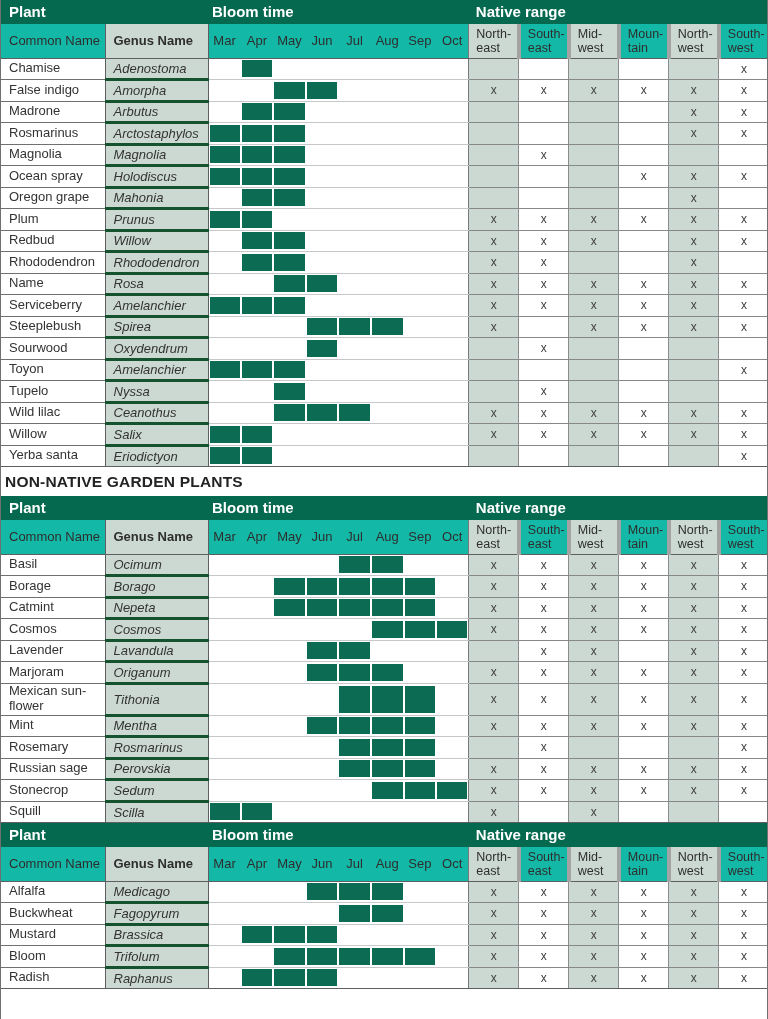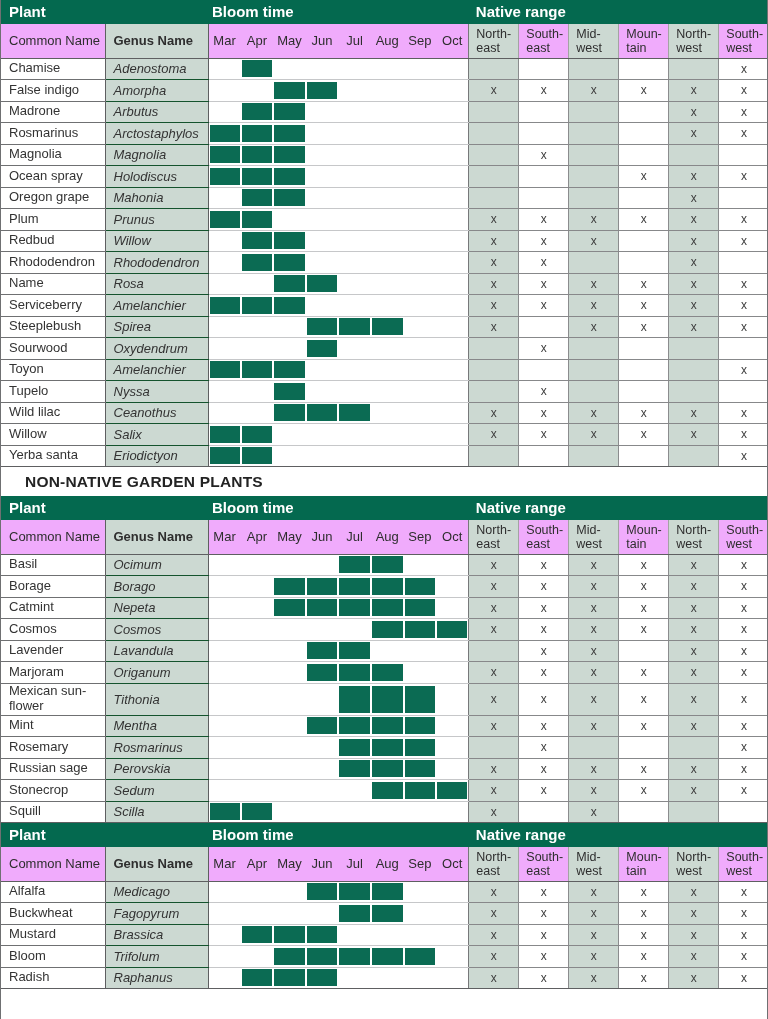--- a/index.html
+++ b/index.html
@@ -8,49 +8,49 @@
          border-left:1.5px solid #6f7072;border-right:1.5px solid #6f7072;box-sizing:border-box;}
   table.plants{border-collapse:collapse;table-layout:fixed;width:765px;border-radius:13px;}
   
   th.bar{background:#04694f;color:#fff;font-size:15px;font-weight:bold;text-align:left;
          height:23px;padding:0 0 1px 8px;vertical-align:middle;border:none;}
   th.bar.bloom-bar{padding-left:4px;}
   th.bar.range-bar{padding-left:7px;}
   
   tr.subrow{height:34px;}
   th.sub{font-weight:normal;font-size:13px;color:#2e2e2e;vertical-align:middle;
-         border-bottom:1.5px solid #5e5f61;background:#f0abfc;padding:0;}
+         border-bottom:1.5px solid #5e5f61;background:#14b8a6;padding:0;}
   th.sub.common{ text-align:left;padding-left:8px;border-right:1.5px solid #5e5f61;}
   th.sub.genus{ text-align:left;padding-left:8px;font-weight:bold;background:#ccd9d2;
                border-right:1.5px solid #5e5f61;}
   th.sub.month{text-align:center;}
   th.sub.region{text-align:left;padding-left:7px;font-size:12.5px;line-height:1.12;
-                white-space:pre-line;border-left:1px solid #a3a3a3;}
+                white-space:pre-line;border-left:4px solid #a3a3a3;}
   th.sub.region.first{border-left:1.5px solid #77787a;}
   th.sub.shaded{background:#ccd9d2;margin-top:10px;}
   
   tbody tr{height:21.5px;}
   tbody tr.tall{height:32px;}
   td{font-size:13px;vertical-align:middle;padding:0;}
   td.common{padding-left:8px;border-bottom:1px solid #6f7072;border-right:1.5px solid #5e5f61;
             white-space:pre-line;line-height:1.12;}
   td.genus{padding-left:8px;font-style:italic;background:#ccd9d2;
-           border-bottom:1px solid #14532d;border-right:1.5px solid #5e5f61;}
+           border-bottom:3px solid #14532d;border-right:1.5px solid #5e5f61;}
   td.bloomcell{border-bottom:1px solid #c6c7c9;}
   td.bloomcell .fill{height:17px;margin:1.5px 1px;}
   tr.tall td.bloomcell .fill{height:27px;}
   td.bloomcell .fill.on{background:#0b6b53;}
   td.rangecell{text-align:center;font-size:12px;color:#3e3e3e;
                border-bottom:1px solid #87888a;border-left:1px solid #8b8c8e;}
   td.rangecell.first{border-left:1.5px solid #77787a;}
   td.rangecell.shaded{background:#ccd9d2;}
   tbody tr:last-child td{border-bottom:1.5px solid #5e5f61;}
   
   .section-title{display:flex;align-items:center;font-weight:bold;font-size:15.5px;
-                 color:#232323;padding-left:24px;height:29px;background:#fff;letter-spacing:.2px;}
+                 color:#232323;padding-left:4px;height:29px;background:#fff;letter-spacing:.2px;}
   .section-title.band-2{height:36px;}
 </style>
 </head>
 <body>
 
 <div id="frame">
     <table class="plants">
       <colgroup>
         <col style="width: 104px;">
         <col style="width: 103px;">

